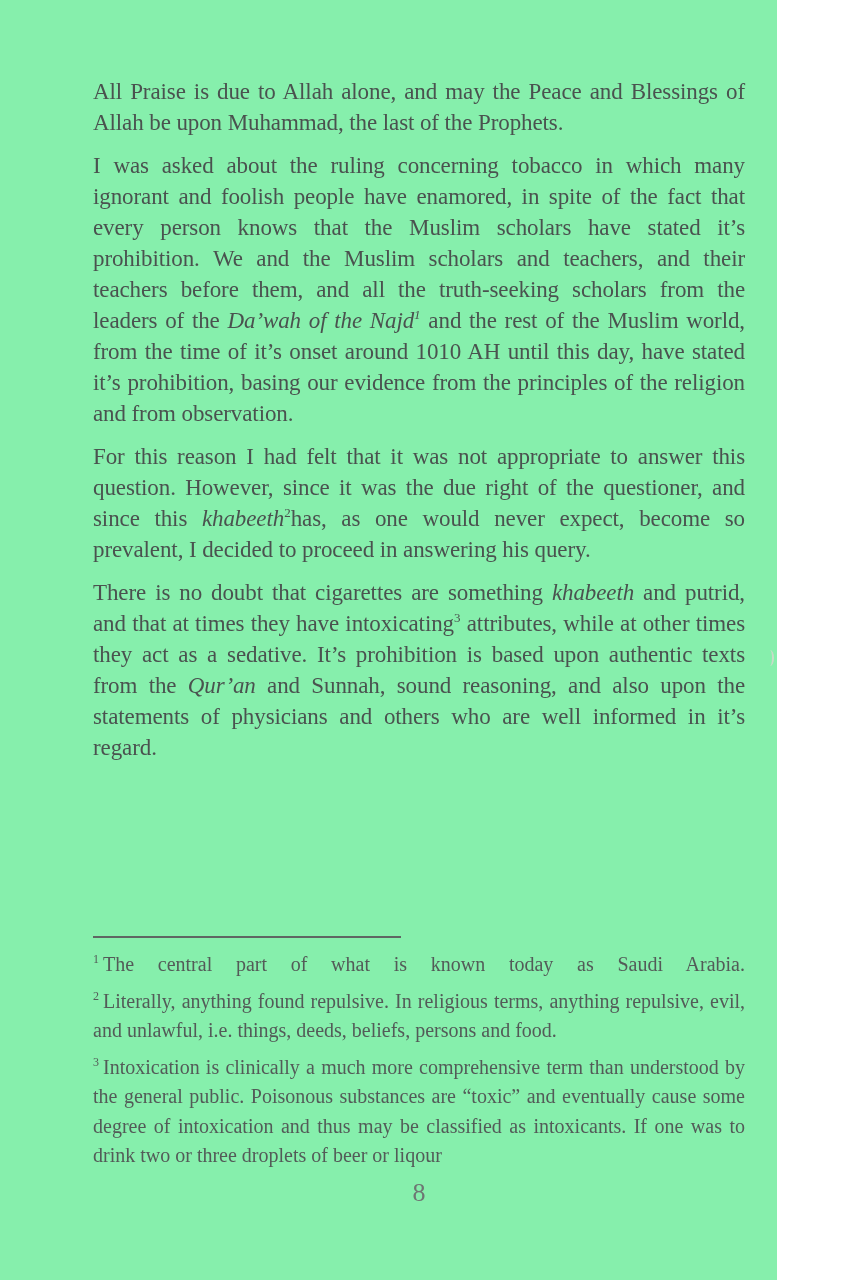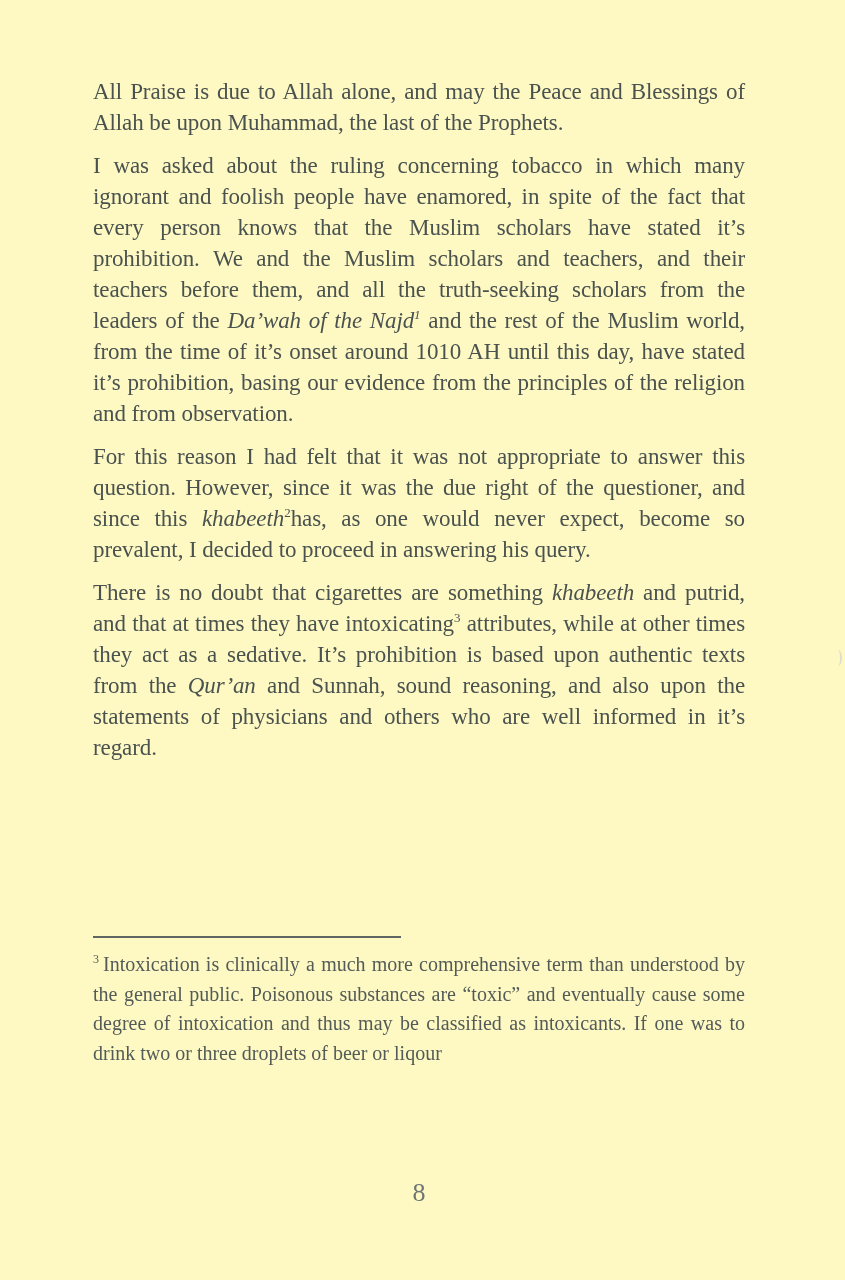--- a/index.html
+++ b/index.html
@@ -5,23 +5,23 @@
   html, body {
     margin: 0;
     padding: 0;
     width: 845px;
     height: 1280px;
     overflow: hidden;
     background: #ffffff;
   }
   .page {
     position: relative;
-    width: 845px;
+    width: 777px;
     height: 1280px;
-    background: #fef9c3;
+    background: #86efac;
     font-family: "Liberation Serif", "DejaVu Serif", serif;
   }
   .text-block {
     position: absolute;
     left: 93px;
     top: 76px;
     width: 652px;
     color: #4a524f;
   }
   .par {
@@ -112,21 +112,27 @@
     <p class="par justify-last">
       <span>There is no doubt that cigarettes are something </span><i>khabeeth</i><span> and putrid, and that at times they have intoxicating</span><sup class="sup">3</sup><span> attributes, while at other times they act as a sedative. It’s prohibition is based upon authentic texts from the </span><i>Qur’an</i><span> and Sunnah, sound reasoning, and also upon the statements of physicians and others who are well informed in it’s regard.</span>
     </p>
 
   </div>
 
   <div class="footnotes">
 
     <div class="fn-rule"></div>
 
+    <p class="fn justify-last">
+      <sup class="fn-marker">1</sup><span class="fn-text">The central part of what is known today as Saudi Arabia.</span>
+    </p>
 
+    <p class="fn">
+      <sup class="fn-marker">2</sup><span class="fn-text">Literally, anything found repulsive. In religious terms, anything repulsive, evil, and unlawful, i.e. things, deeds, beliefs, persons and food.</span>
+    </p>
 
     <p class="fn">
       <sup class="fn-marker">3</sup><span class="fn-text">Intoxication is clinically a much more comprehensive term than understood by the general public. Poisonous substances are “toxic” and eventually cause some degree of intoxication and thus may be classified as intoxicants. If one was to drink two or three droplets of beer or liqour</span>
     </p>
 
   </div>
 
   <div class="page-number">8</div>
 
   <div class="scan-artifact"></div>

